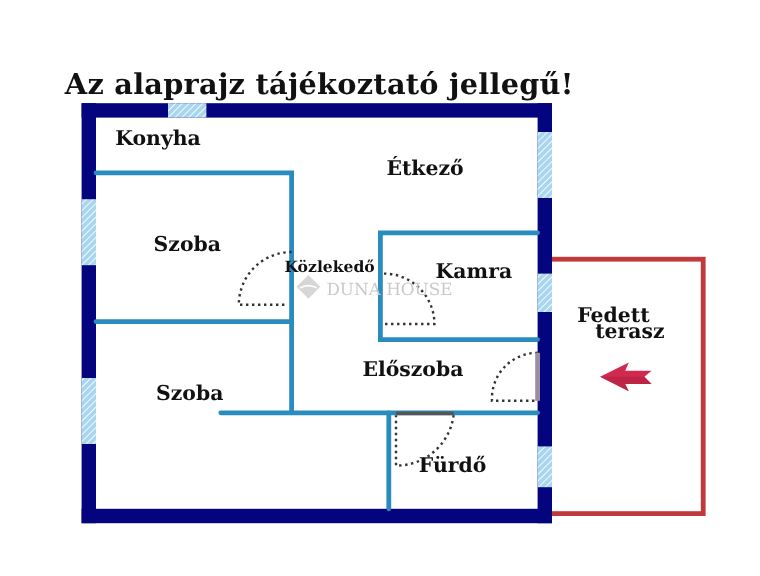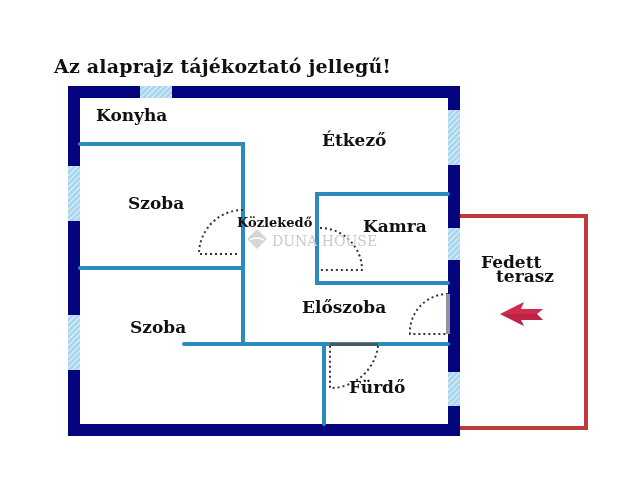--- a/index.html
+++ b/index.html
@@ -1,17 +1,17 @@
 <!DOCTYPE html>
 <html><head>
   <meta charset="utf-8">
   <style>
     html, body { margin: 0; padding: 0; background: #ffffff; }
     body { width: 633px; height: 480px; position: relative; overflow: hidden; font-family: "DejaVu Serif", serif; }
-    .title { position: absolute; left: 54px; top: 55px; font-size: 19px; font-weight: bold; color: #111; letter-spacing: 0.2px; white-space: nowrap; }
+    .title { position: absolute; left: 54px; top: 55px; font-size: 24px; font-weight: bold; color: #111; letter-spacing: 0.2px; white-space: nowrap; }
     svg { position: absolute; left: 0; top: 0; }
     .lbl { font-family: "DejaVu Serif", serif; font-weight: bold; fill: #111; }
     .wm { font-family: "DejaVu Serif", serif; fill: #c9c9c9; }
   </style>
 </head>
 <body>
 
 <div class="title">Az alaprajz tájékoztató jellegű!</div>
 
 <svg width="633" height="480" viewBox="0 0 633 480">

